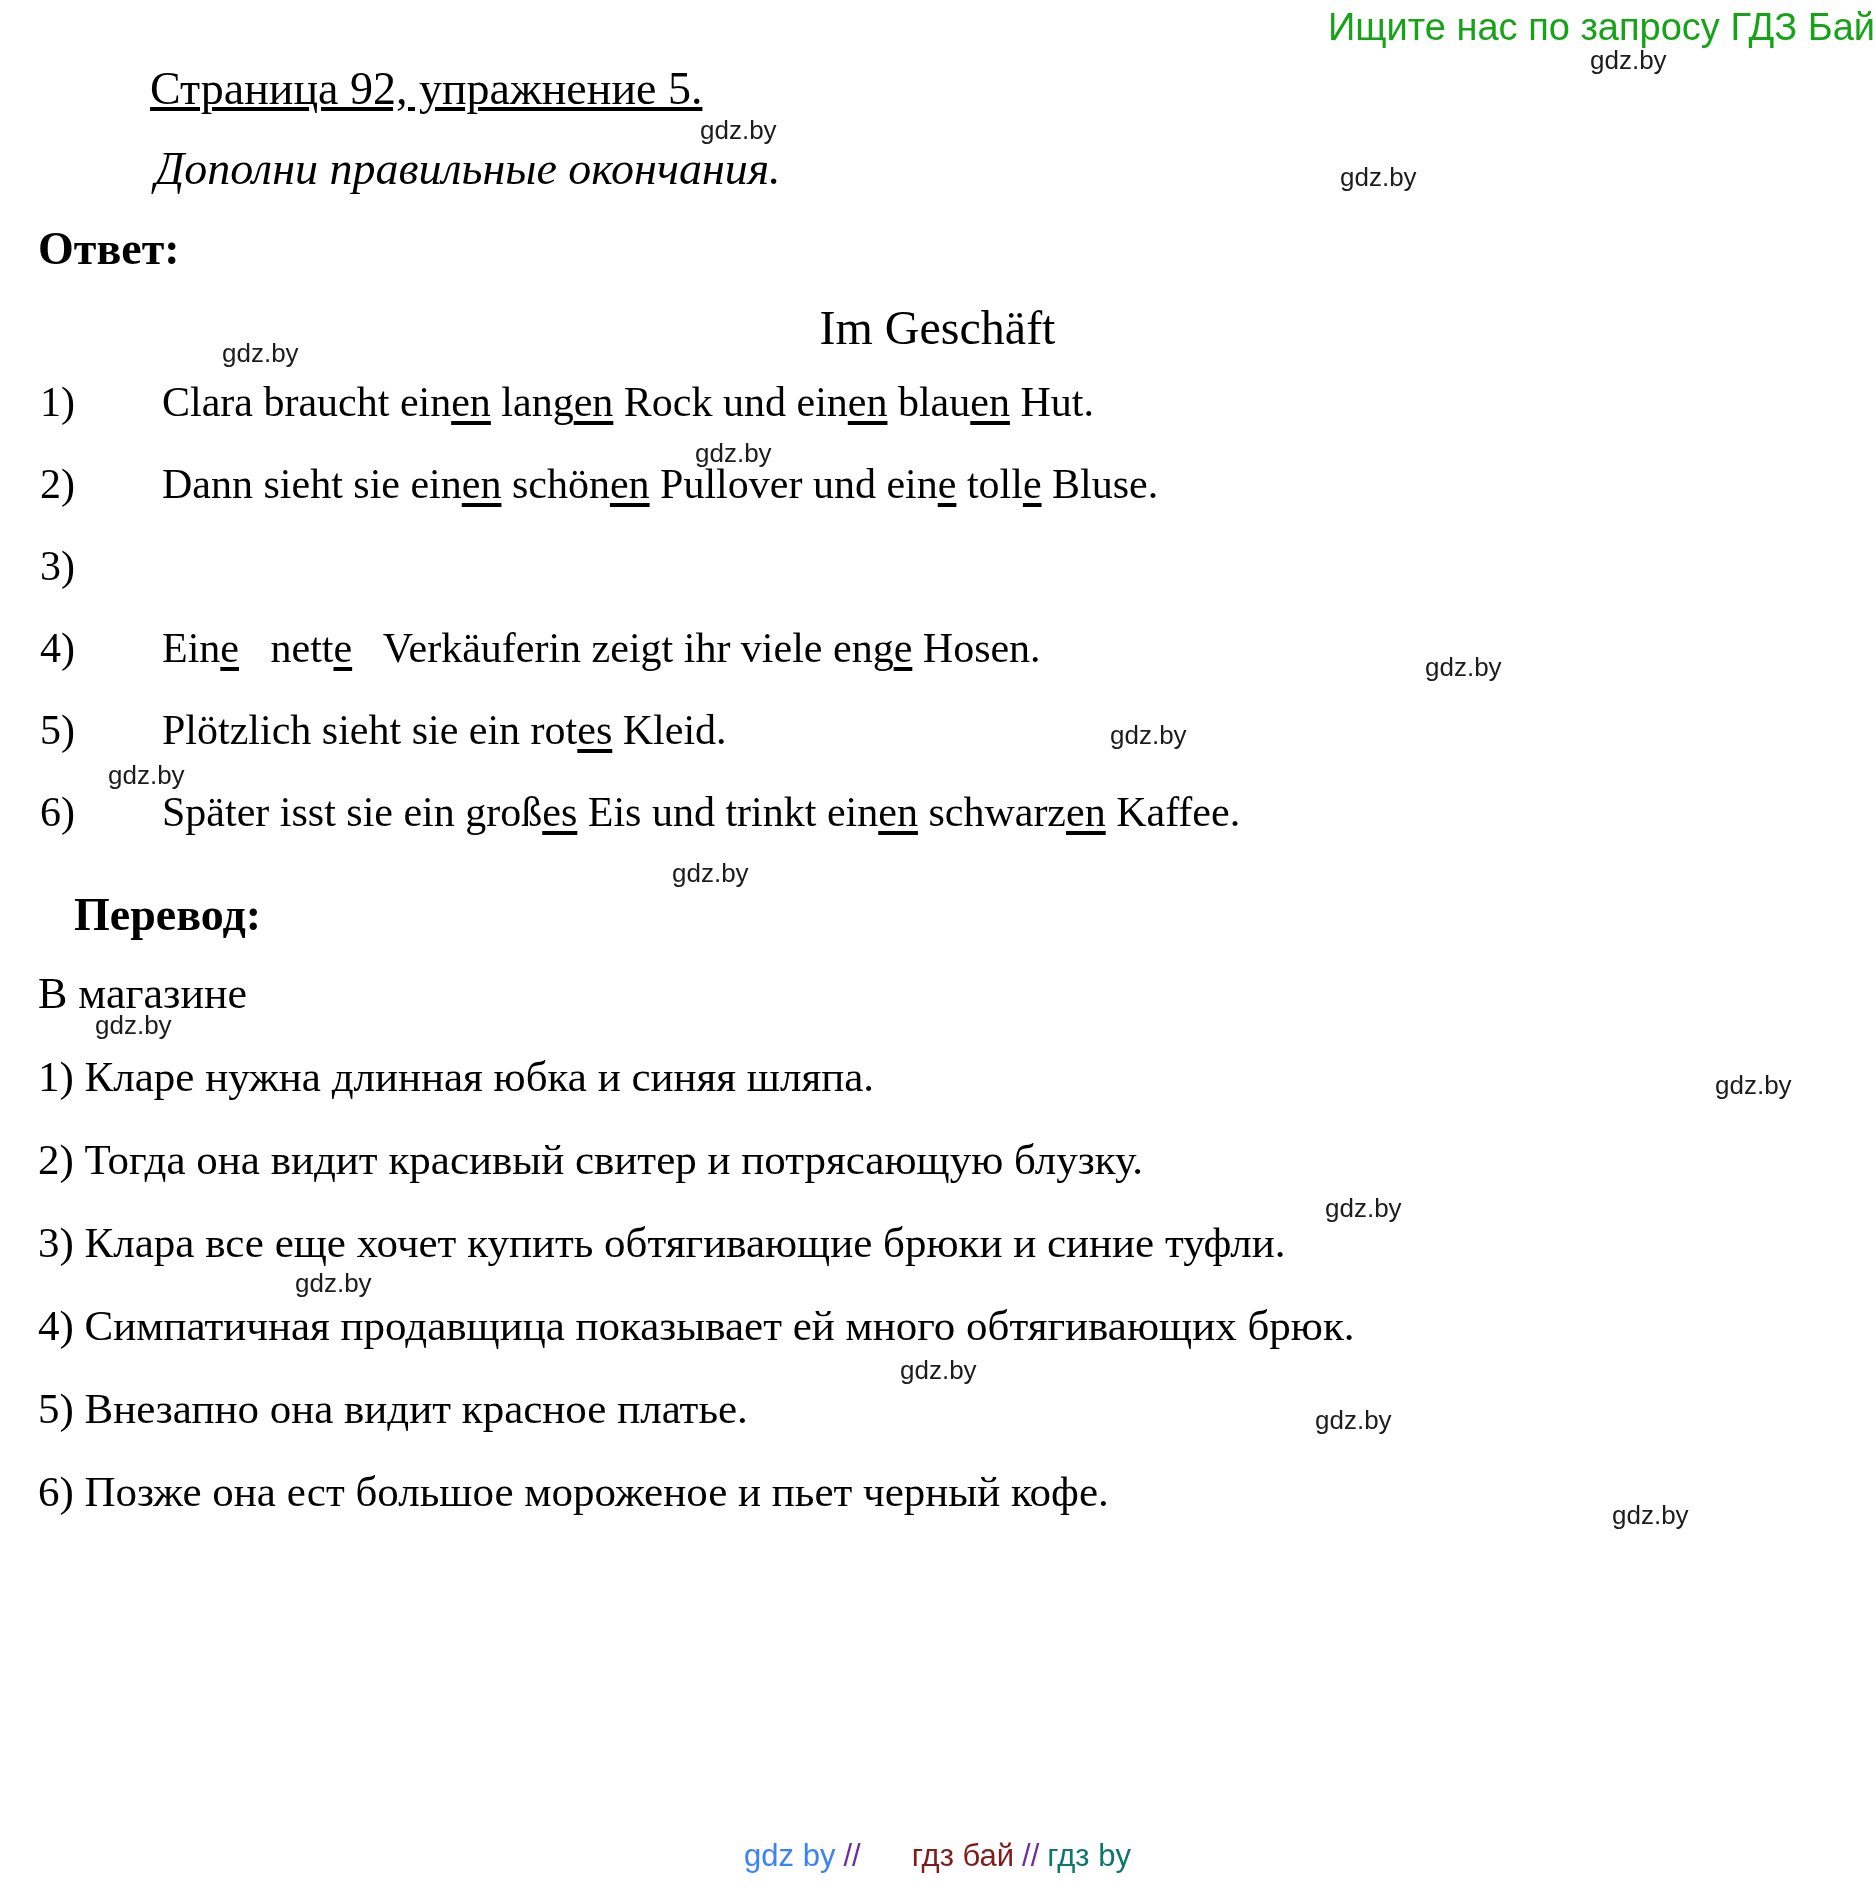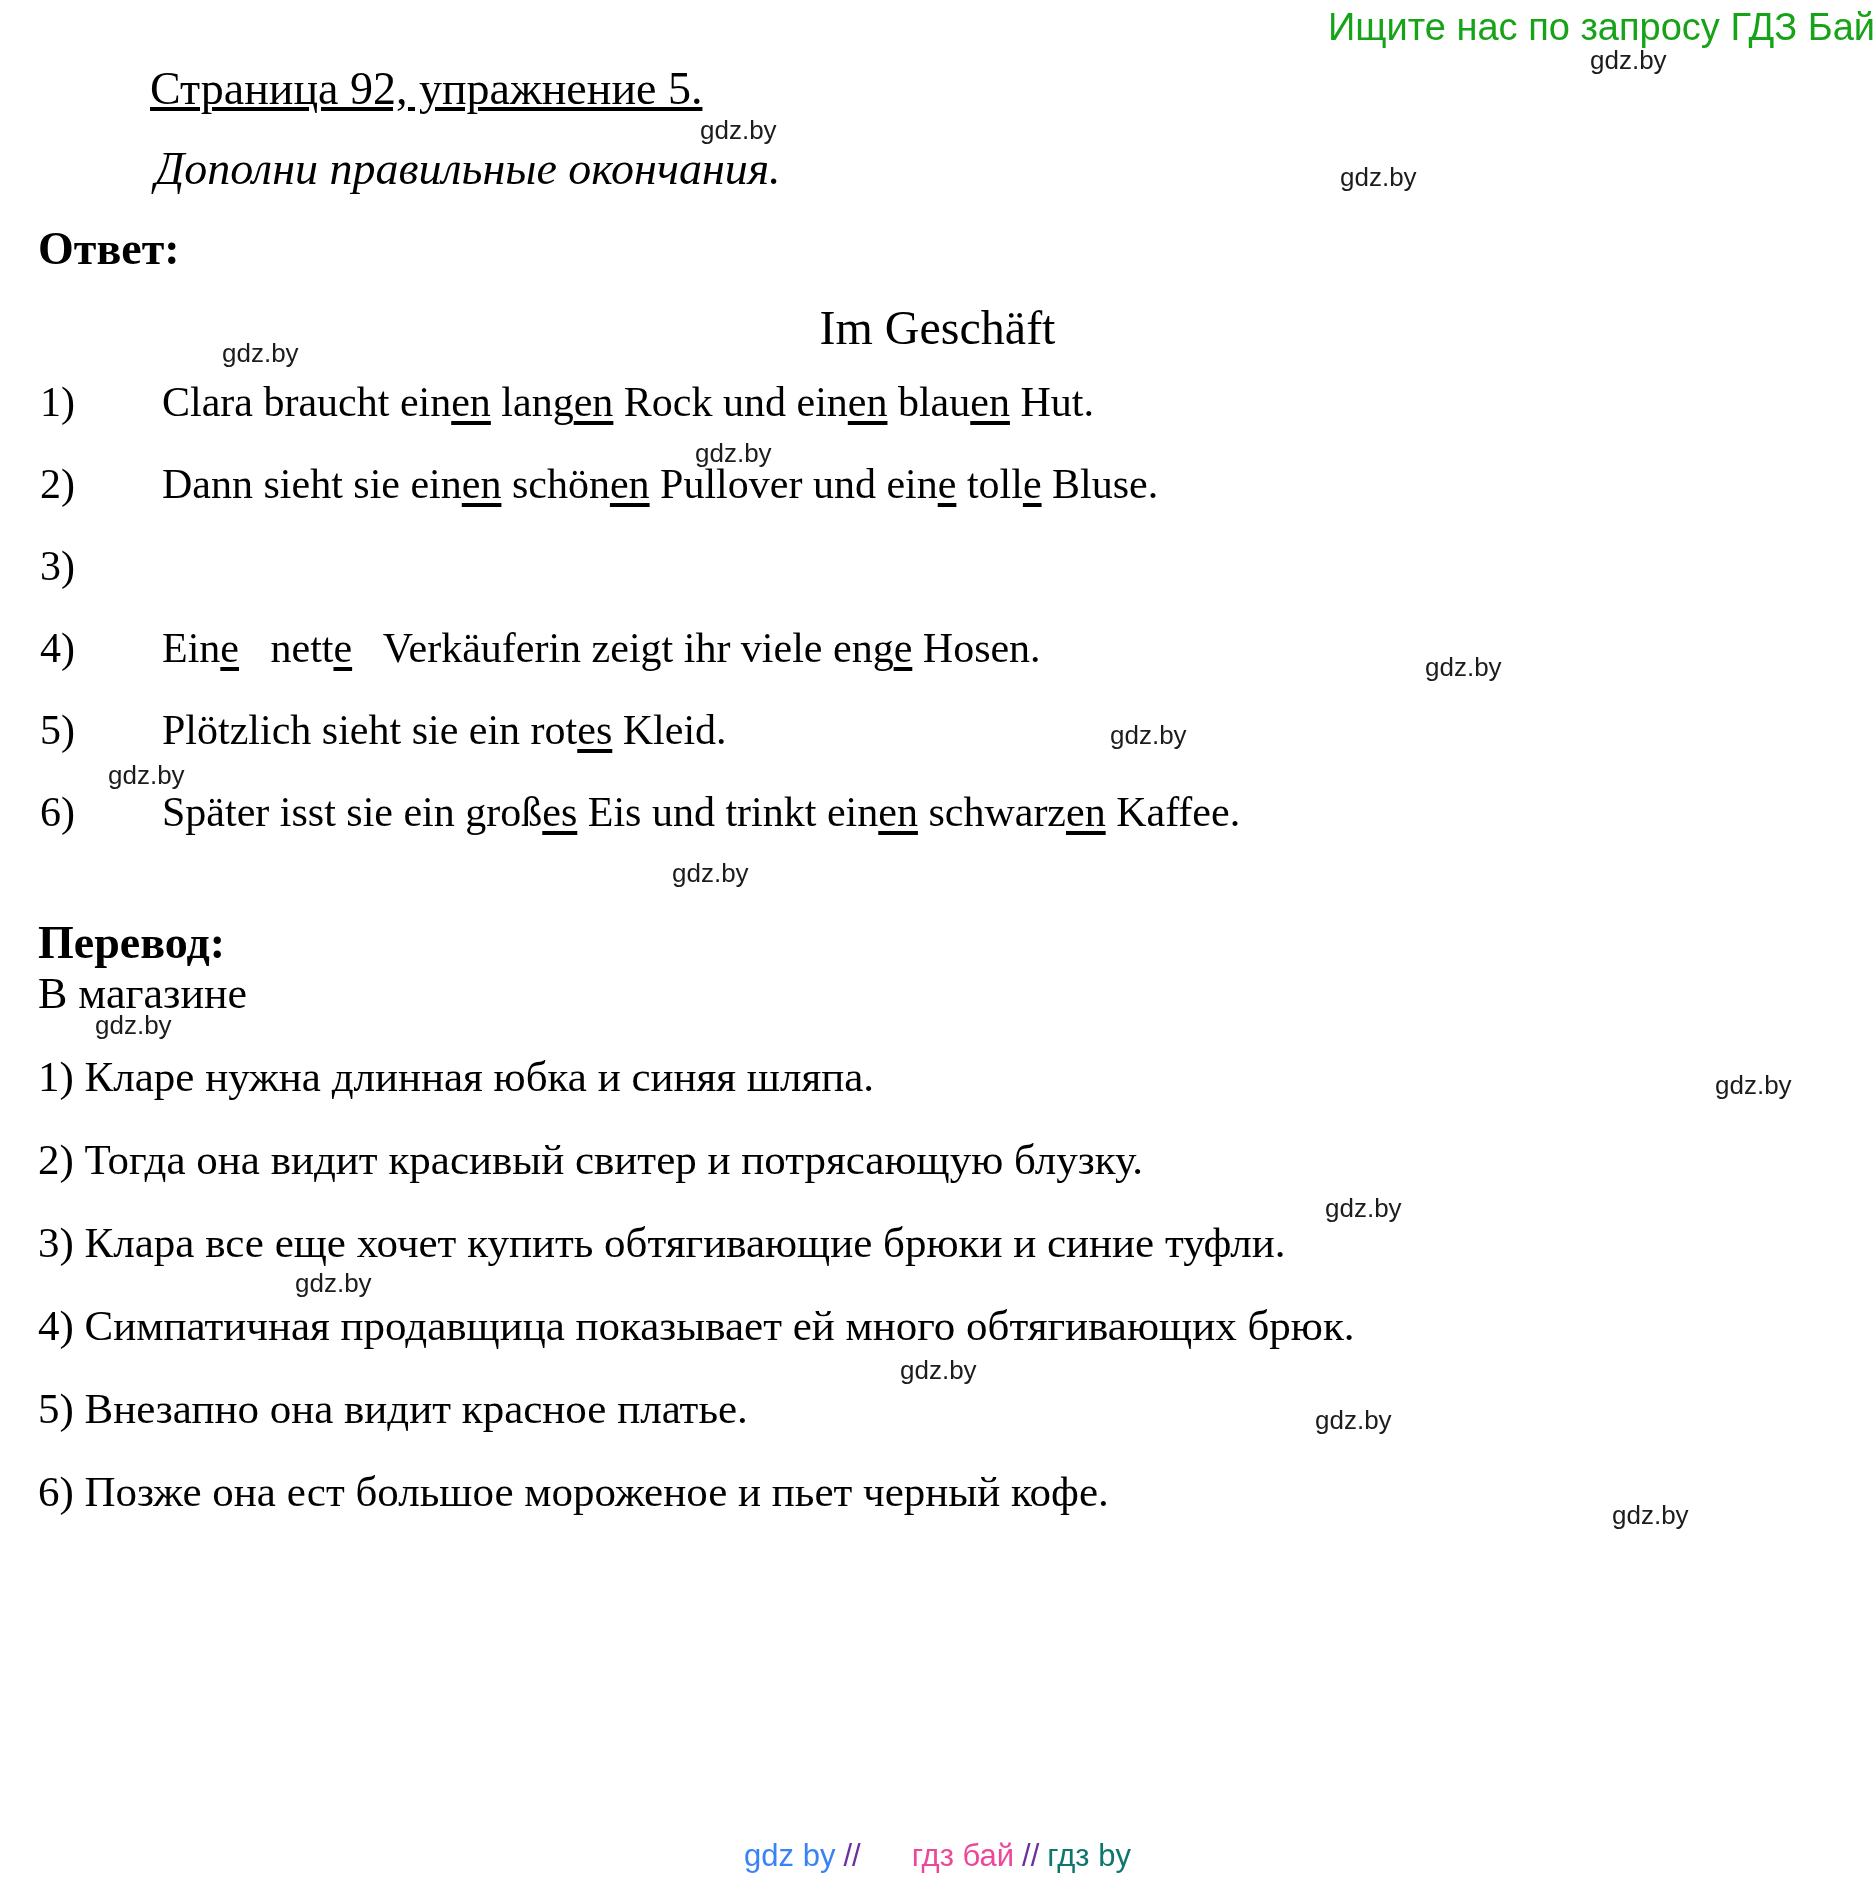--- a/index.html
+++ b/index.html
@@ -35,21 +35,21 @@
     position:absolute; left:0; top:300px; width:100%;
     text-align:center; font-size:48px;font-family:Liberation Serif, serif;
   }
 
   .german-list { position:absolute; left:40px; top:378px; width:1800px; list-style:none; }
   .german-item { display:flex; height:82px; align-items:flex-start; font-size:42px; }
   .german-item .num { width:122px; flex:0 0 122px; }
   .german-item .txt { white-space:pre-wrap; }
   .seg-u { text-decoration:underline; text-underline-offset:5px; }
 
-  .translation-label { top:916px; }
+  .translation-label { top:888px;margin-left:36px; }
   .translation-heading { position:absolute; left:38px; top:968px; font-size:44px; }
 
   .ru-list { position:absolute; left:38px; top:1052px; width:1810px; }
   .ru-item { height:83px; font-size:43px; }
 
   .footer {
     position:absolute; left:0; top:1838px; width:100%;
     text-align:center; font-family:"Liberation Sans", sans-serif; font-size:31px;
   }
   .footer span { padding:0 4px; }
@@ -117,15 +117,15 @@
 
   <div class="ru-list" id="ru-list">
       <div class="ru-item">1) Кларе нужна длинная юбка и синяя шляпа.</div>
       <div class="ru-item">2) Тогда она видит красивый свитер и потрясающую блузку.</div>
       <div class="ru-item">3) Клара все еще хочет купить обтягивающие брюки и синие туфли.</div>
       <div class="ru-item">4) Симпатичная продавщица показывает ей много обтягивающих брюк.</div>
       <div class="ru-item">5) Внезапно она видит красное платье.</div>
       <div class="ru-item">6) Позже она ест большое мороженое и пьет черный кофе.</div>
     </div>
 
-  <div class="footer" id="footer"><span style="color: #3b82f6;">gdz by</span><span style="color: rgb(107, 47, 160);">//</span><span style="color: #ec4899; margin-left: 43px;">гдз бай</span><span style="color: rgb(107, 47, 160);">//</span><span style="color: #0f766e;">гдз by</span></div>
+  <div class="footer" id="footer"><span style="color: #3b82f6;">gdz by</span><span style="color: rgb(107, 47, 160);">//</span><span style="color: #7f1d1d; margin-left: 43px;">гдз бай</span><span style="color: rgb(107, 47, 160);">//</span><span style="color: #0f766e;">гдз by</span></div>
 
 </div>
 
 </body></html>

